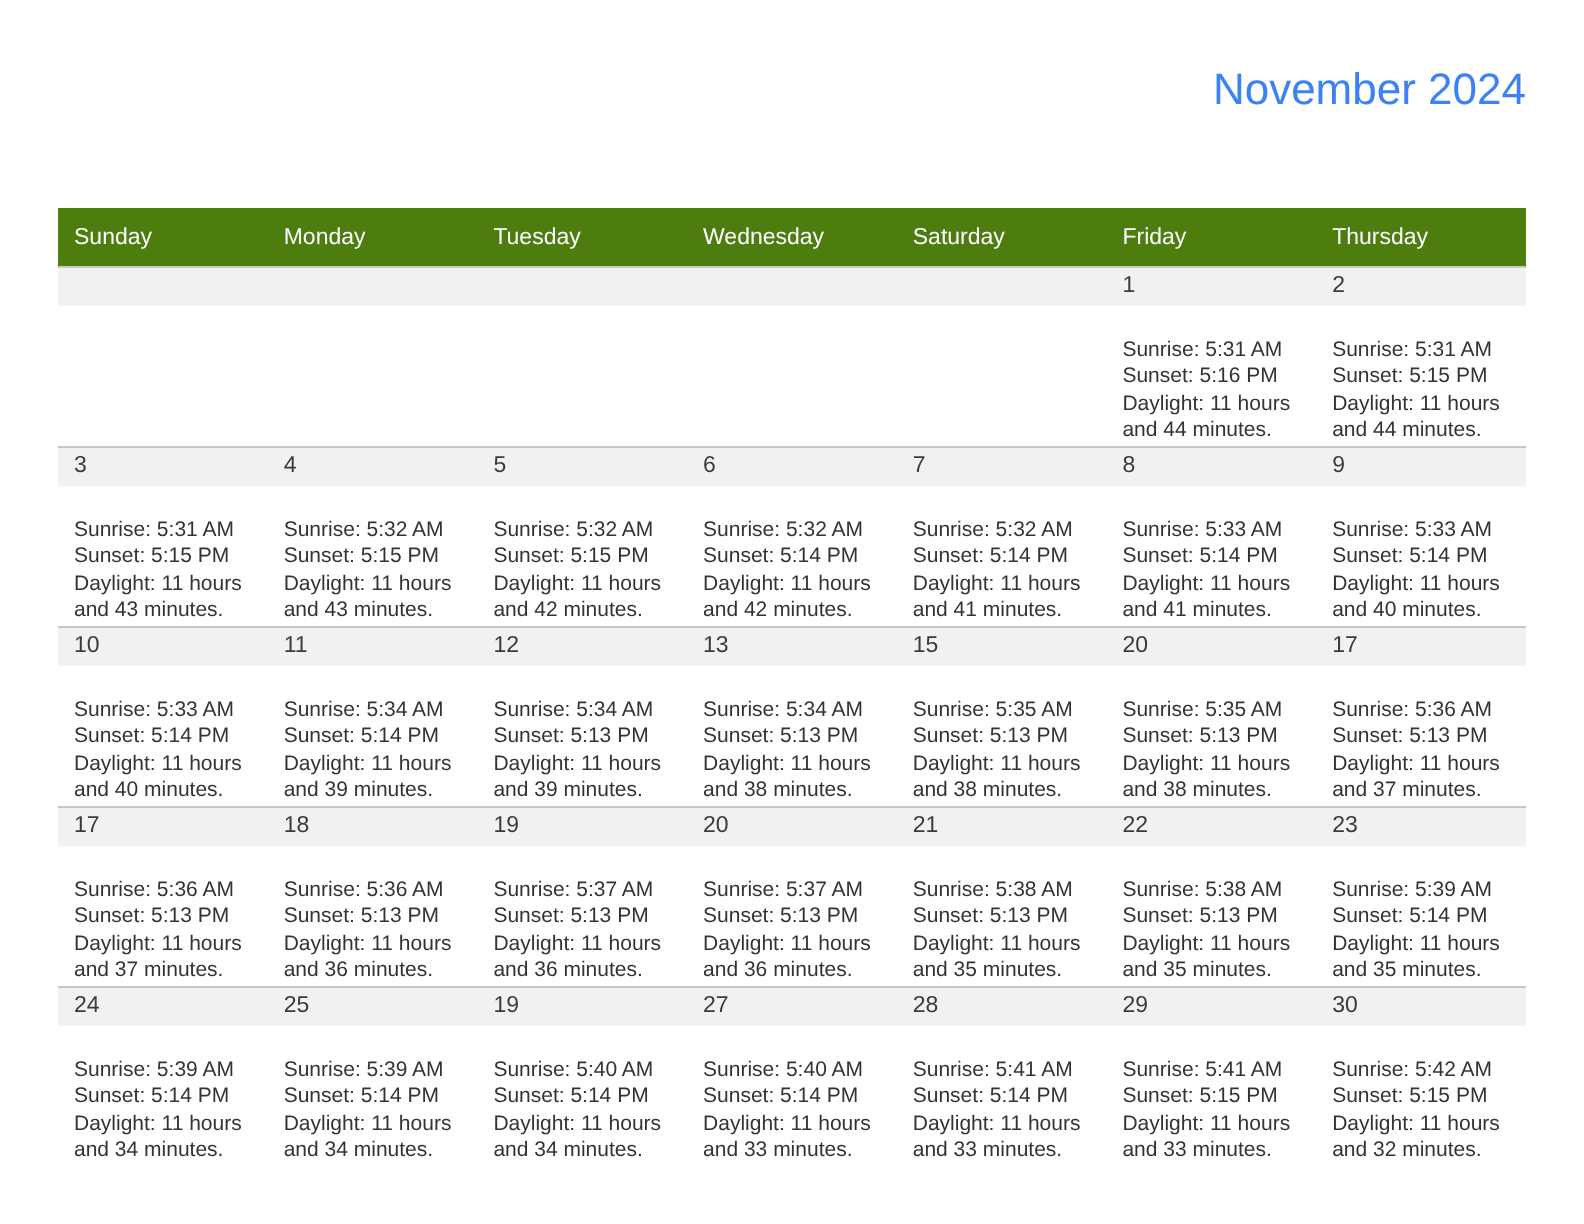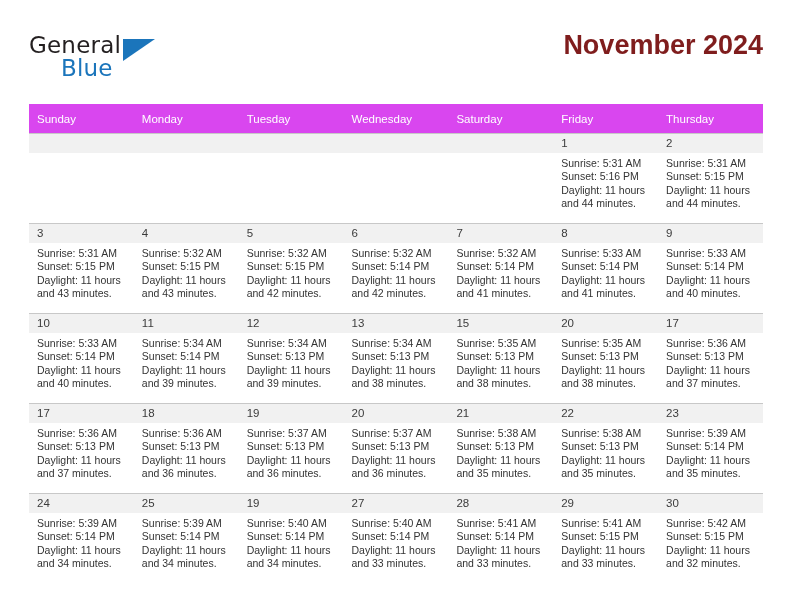--- a/index.html
+++ b/index.html
@@ -66,23 +66,23 @@
     border-bottom: 22px solid transparent;
   }
 
   .title-wrap {
     position: absolute;
     right: 0;
     top: 0;
     text-align: right;
   }
   .cal-title {
-    font-size: 27px;
-    font-weight: 700;
-    color: #7f1d1d;
+    font-size: 22px;
+    font-weight: 400;
+    color: #3b82f6;
     line-height: 34px;
     white-space: nowrap;
   }
   .cal-subtitle {
     font-size: 14.5px;
     font-weight: 400;
     color: #000000;
     line-height: 20px;
     margin-top: 9px;
     white-space: nowrap;
@@ -91,21 +91,21 @@
   
   .cal {
     position: absolute;
     left: 29px;
     top: 104px;
     width: 734px;
     border-collapse: collapse;
     table-layout: fixed;
   }
   .cal th {
-    background: #d946ef;
+    background: #4d7c0f;
     color: #ffffff;
     font-size: 11.5px;
     font-weight: 400;
     text-align: left;
     padding: 5px 0 5px 8px;
     height: 19px;
     border: none;
   }
   .cal td {
     width: 104.85px;
@@ -133,37 +133,33 @@
     box-sizing: border-box;
   }
   .cell.empty .daynum-band {
     background: #f1f1f1;
   }
   .cell-body {
     padding: 4px 6px 0 8px;
     font-size: 10.5px;
     line-height: 13.4px;
     color: #333333;
+    margin-top: 12px;
   }
   .cell-body div {
     white-space: nowrap;
   }
 </style>
 </head>
 <body>
 
 <div class="page">
 
   <div class="header">
 
-    <div class="brand">
-      <span class="brand-general">General</span>
-      <span class="brand-tri"></span>
-      <span class="brand-blue">Blue</span>
-    </div>
 
     <div class="title-wrap">
       <div class="cal-title">November 2024</div>
     </div>
 
   </div>
 
   <table class="cal">
     <thead>
       <tr>

